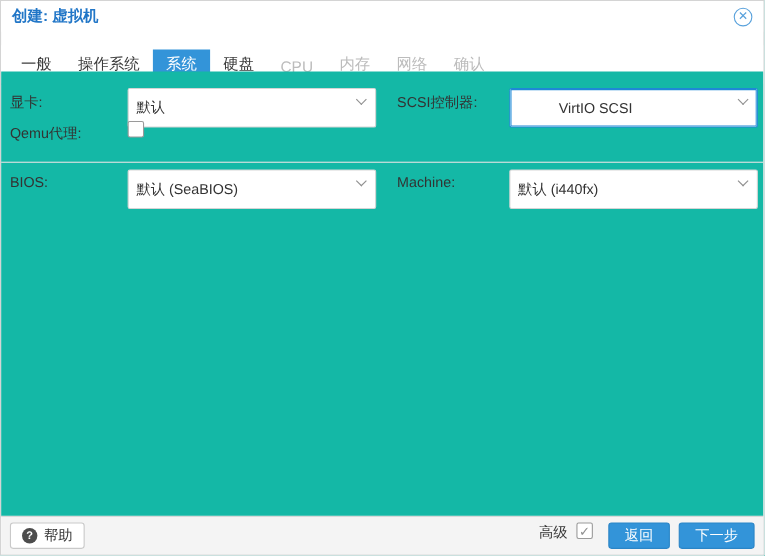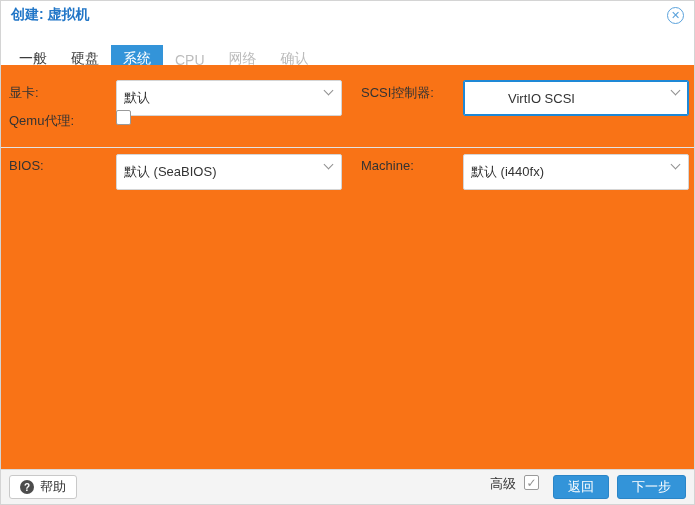--- a/index.html
+++ b/index.html
@@ -45,21 +45,21 @@
     color: #3c3c3c;
     cursor: pointer;
     white-space: nowrap;
   }
   .tab.active {
     background: #3394d9;
     color: #fff;
   }
   .tab.disabled { color: #bcbcbc; cursor: default; }
   
-  .form { position: absolute; top: 64px; left: 0; right: 0; bottom: 35px; background: #f97316; }
+  .form { position: absolute; top: 64px; left: 0; right: 0; bottom: 35px; background: #14b8a6; }
   .field-label { position: absolute; font-size: 13px; color: #333; white-space: nowrap; }
   .select {
     position: absolute; height: 36px; width: 226px;
     background: #fff;
     border: 1px solid #d5d5d5;
     border-radius: 2px;
     font-size: 13px; color: #333;
     padding: 0 22px 0 7px;
     display: flex; align-items: center;
     cursor: pointer;
@@ -137,23 +137,25 @@
 
 <div class="window">
 
   <div class="header">
     <span class="title">创建: 虚拟机</span>
     <span class="close-btn">✕</span>
   </div>
 
   <div class="tabbar">
     <span class="tab">一般</span>
+    <span class="tab">操作系统</span>
+    <span class="tab active">系统</span>
     <span class="tab">硬盘</span>
-    <span class="tab active">系统</span>
     <span class="tab disabled">CPU</span>
+    <span class="tab disabled">内存</span>
     <span class="tab disabled">网络</span>
     <span class="tab disabled">确认</span>
   </div>
 
   <div class="form">
 
     <span class="field-label" style="left:8px; top:19px;">显卡:</span>
     <div class="select" style="left:115px; top:15px;">
       <span>默认</span>
       <span class="chevron"></span>

